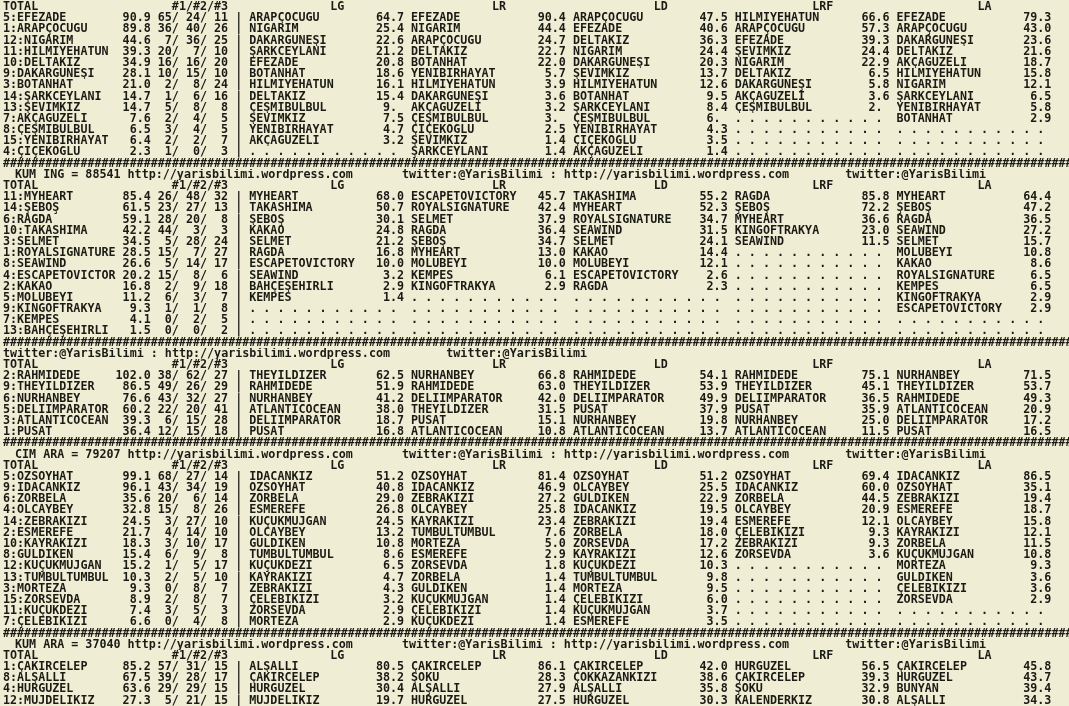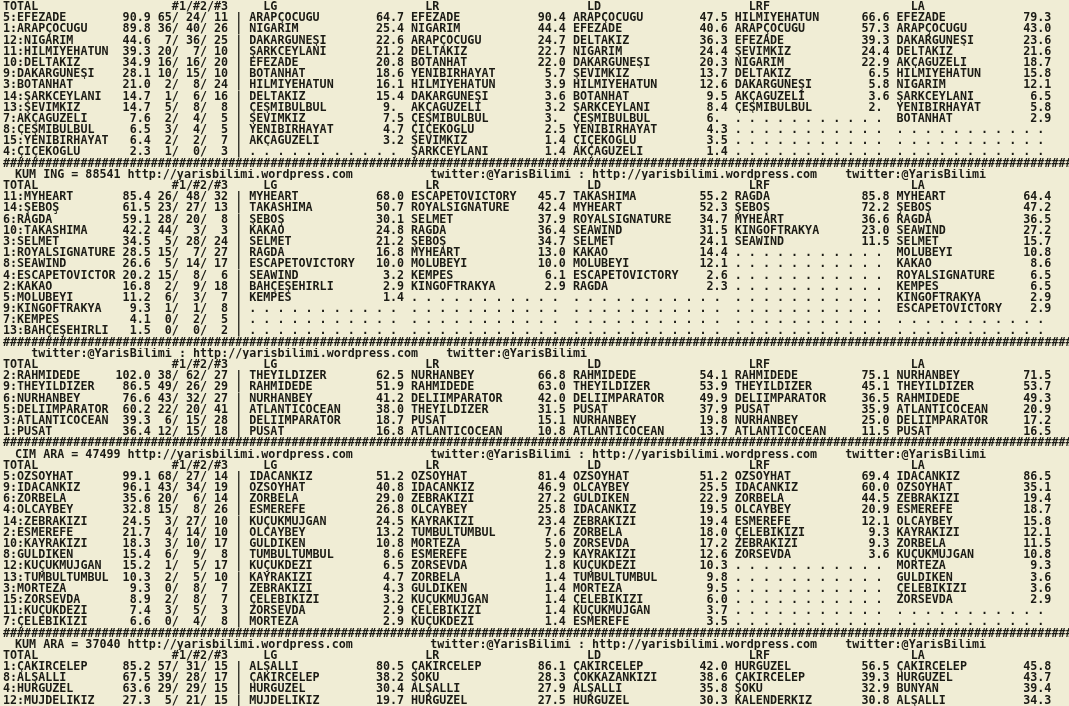--- a/index.html
+++ b/index.html
@@ -14,23 +14,23 @@
   .line span{flex:0 0 auto;white-space:pre;overflow:hidden;display:block;}
   .tn{width:16ch;}
   .tv{width:5ch;text-align:right;}
   .g{width:1ch;}
   .p{width:10ch;text-align:right;}
   .sp{width:3ch;}
   .pn{width:16ch;}
   .pv{width:6ch;text-align:right;}
   .pd{width:22ch;}
   .h-total{width:22ch;}
-  .h-col{width:23ch;box-sizing:border-box;padding-left:2ch;}
+  .h-col{width:23ch;box-sizing:border-box;padding-left:2ch;text-align:center;}
   .w55{width:55ch;padding-left:12px;}
-  .w63{width:63ch;text-align:center;}
+  .w63{width:63ch;}
   .divider{height:11.19px;line-height:11.3px;white-space:pre;overflow:hidden;letter-spacing:0;}
 </style>
 </head>
 <body style="background: rgb(240, 237, 213); color: rgb(27, 27, 21);">
 
 <div id="app">
     <div>
       <div class="line"><span class="h-total">TOTAL</span><span class="p">#1/#2/#3</span><span class="sp"></span><span class="h-col">LG</span><span class="h-col">LR</span><span class="h-col">LD</span><span class="h-col">LRF</span><span class="h-col">LA</span></div>
       <div class="line"><span class="tn">5:EFEZADE</span><span class="tv">90.9</span><span class="g"> </span><span class="p">65/ 24/ 11</span><span class="sp"> | </span><span class="pn">ARAPÇOCUĞU</span><span class="pv">64.7</span><span class="g"> </span><span class="pn">EFEZADE</span><span class="pv">90.4</span><span class="g"> </span><span class="pn">ARAPÇOCUĞU</span><span class="pv">47.5</span><span class="g"> </span><span class="pn">HİLMİYEHATUN</span><span class="pv">66.6</span><span class="g"> </span><span class="pn">EFEZADE</span><span class="pv">79.3</span><span class="g"> </span></div>
       <div class="line"><span class="tn">1:ARAPÇOCUĞU</span><span class="tv">89.8</span><span class="g"> </span><span class="p">36/ 40/ 26</span><span class="sp"> | </span><span class="pn">NİGARIM</span><span class="pv">25.4</span><span class="g"> </span><span class="pn">NİGARIM</span><span class="pv">44.4</span><span class="g"> </span><span class="pn">EFEZADE</span><span class="pv">40.6</span><span class="g"> </span><span class="pn">ARAPÇOCUĞU</span><span class="pv">57.3</span><span class="g"> </span><span class="pn">ARAPÇOCUĞU</span><span class="pv">43.0</span><span class="g"> </span></div>
@@ -70,21 +70,21 @@
       <div class="line"><span class="h-total">TOTAL</span><span class="p">#1/#2/#3</span><span class="sp"></span><span class="h-col">LG</span><span class="h-col">LR</span><span class="h-col">LD</span><span class="h-col">LRF</span><span class="h-col">LA</span></div>
       <div class="line"><span class="tn">2:RAHMİDEDE</span><span class="tv">102.0</span><span class="g"> </span><span class="p">38/ 62/ 27</span><span class="sp"> | </span><span class="pn">THEYILDIZER</span><span class="pv">62.5</span><span class="g"> </span><span class="pn">NURHANBEY</span><span class="pv">66.8</span><span class="g"> </span><span class="pn">RAHMİDEDE</span><span class="pv">54.1</span><span class="g"> </span><span class="pn">RAHMİDEDE</span><span class="pv">75.1</span><span class="g"> </span><span class="pn">NURHANBEY</span><span class="pv">71.5</span><span class="g"> </span></div>
       <div class="line"><span class="tn">9:THEYILDIZER</span><span class="tv">86.5</span><span class="g"> </span><span class="p">49/ 26/ 29</span><span class="sp"> | </span><span class="pn">RAHMİDEDE</span><span class="pv">51.9</span><span class="g"> </span><span class="pn">RAHMİDEDE</span><span class="pv">63.0</span><span class="g"> </span><span class="pn">THEYILDIZER</span><span class="pv">53.9</span><span class="g"> </span><span class="pn">THEYILDIZER</span><span class="pv">45.1</span><span class="g"> </span><span class="pn">THEYILDIZER</span><span class="pv">53.7</span><span class="g"> </span></div>
       <div class="line"><span class="tn">6:NURHANBEY</span><span class="tv">76.6</span><span class="g"> </span><span class="p">43/ 32/ 27</span><span class="sp"> | </span><span class="pn">NURHANBEY</span><span class="pv">41.2</span><span class="g"> </span><span class="pn">DELİİMPARATOR</span><span class="pv">42.0</span><span class="g"> </span><span class="pn">DELİİMPARATOR</span><span class="pv">49.9</span><span class="g"> </span><span class="pn">DELİİMPARATOR</span><span class="pv">36.5</span><span class="g"> </span><span class="pn">RAHMİDEDE</span><span class="pv">49.3</span><span class="g"> </span></div>
       <div class="line"><span class="tn">5:DELİİMPARATOR</span><span class="tv">60.2</span><span class="g"> </span><span class="p">22/ 20/ 41</span><span class="sp"> | </span><span class="pn">ATLANTICOCEAN</span><span class="pv">38.0</span><span class="g"> </span><span class="pn">THEYILDIZER</span><span class="pv">31.5</span><span class="g"> </span><span class="pn">PUSAT</span><span class="pv">37.9</span><span class="g"> </span><span class="pn">PUSAT</span><span class="pv">35.9</span><span class="g"> </span><span class="pn">ATLANTICOCEAN</span><span class="pv">20.9</span><span class="g"> </span></div>
       <div class="line"><span class="tn">3:ATLANTICOCEAN</span><span class="tv">39.3</span><span class="g"> </span><span class="p"> 6/ 15/ 28</span><span class="sp"> | </span><span class="pn">DELİİMPARATOR</span><span class="pv">18.7</span><span class="g"> </span><span class="pn">PUSAT</span><span class="pv">15.1</span><span class="g"> </span><span class="pn">NURHANBEY</span><span class="pv">19.8</span><span class="g"> </span><span class="pn">NURHANBEY</span><span class="pv">25.0</span><span class="g"> </span><span class="pn">DELİİMPARATOR</span><span class="pv">17.2</span><span class="g"> </span></div>
       <div class="line"><span class="tn">1:PUSAT</span><span class="tv">36.4</span><span class="g"> </span><span class="p">12/ 15/ 18</span><span class="sp"> | </span><span class="pn">PUSAT</span><span class="pv">16.8</span><span class="g"> </span><span class="pn">ATLANTICOCEAN</span><span class="pv">10.8</span><span class="g"> </span><span class="pn">ATLANTICOCEAN</span><span class="pv">13.7</span><span class="g"> </span><span class="pn">ATLANTICOCEAN</span><span class="pv">11.5</span><span class="g"> </span><span class="pn">PUSAT</span><span class="pv">16.5</span><span class="g"> </span></div>
     </div>
     <div>
       <div class="divider">########################################################################################################################################################</div>
-      <div class="line"><span class="w55">CIM ARA = 47499 http://yarisbilimi.wordpress.com</span><span class="w63">twitter:@YarisBilimi : http://yarisbilimi.wordpress.com</span><span>twitter:@YarisBilimi</span></div>
+      <div class="line"><span class="w55">CIM ARA = 79207 http://yarisbilimi.wordpress.com</span><span class="w63">twitter:@YarisBilimi : http://yarisbilimi.wordpress.com</span><span>twitter:@YarisBilimi</span></div>
       <div class="line"><span class="h-total">TOTAL</span><span class="p">#1/#2/#3</span><span class="sp"></span><span class="h-col">LG</span><span class="h-col">LR</span><span class="h-col">LD</span><span class="h-col">LRF</span><span class="h-col">LA</span></div>
       <div class="line"><span class="tn">5:ÖZSOYHAT</span><span class="tv">99.1</span><span class="g"> </span><span class="p">68/ 27/ 14</span><span class="sp"> | </span><span class="pn">İDACANKIZ</span><span class="pv">51.2</span><span class="g"> </span><span class="pn">ÖZSOYHAT</span><span class="pv">81.4</span><span class="g"> </span><span class="pn">ÖZSOYHAT</span><span class="pv">51.2</span><span class="g"> </span><span class="pn">ÖZSOYHAT</span><span class="pv">69.4</span><span class="g"> </span><span class="pn">İDACANKIZ</span><span class="pv">86.5</span><span class="g"> </span></div>
       <div class="line"><span class="tn">9:İDACANKIZ</span><span class="tv">96.1</span><span class="g"> </span><span class="p">43/ 34/ 19</span><span class="sp"> | </span><span class="pn">ÖZSOYHAT</span><span class="pv">40.8</span><span class="g"> </span><span class="pn">İDACANKIZ</span><span class="pv">46.9</span><span class="g"> </span><span class="pn">OLCAYBEY</span><span class="pv">25.5</span><span class="g"> </span><span class="pn">İDACANKIZ</span><span class="pv">60.0</span><span class="g"> </span><span class="pn">ÖZSOYHAT</span><span class="pv">35.1</span><span class="g"> </span></div>
       <div class="line"><span class="tn">6:ZORBELA</span><span class="tv">35.6</span><span class="g"> </span><span class="p">20/  6/ 14</span><span class="sp"> | </span><span class="pn">ZORBELA</span><span class="pv">29.0</span><span class="g"> </span><span class="pn">ZEBRAKIZI</span><span class="pv">27.2</span><span class="g"> </span><span class="pn">GÜLDİKEN</span><span class="pv">22.9</span><span class="g"> </span><span class="pn">ZORBELA</span><span class="pv">44.5</span><span class="g"> </span><span class="pn">ZEBRAKIZI</span><span class="pv">19.4</span><span class="g"> </span></div>
       <div class="line"><span class="tn">4:OLCAYBEY</span><span class="tv">32.8</span><span class="g"> </span><span class="p">15/  8/ 26</span><span class="sp"> | </span><span class="pn">ESMEREFE</span><span class="pv">26.8</span><span class="g"> </span><span class="pn">OLCAYBEY</span><span class="pv">25.8</span><span class="g"> </span><span class="pn">İDACANKIZ</span><span class="pv">19.5</span><span class="g"> </span><span class="pn">OLCAYBEY</span><span class="pv">20.9</span><span class="g"> </span><span class="pn">ESMEREFE</span><span class="pv">18.7</span><span class="g"> </span></div>
       <div class="line"><span class="tn">14:ZEBRAKIZI</span><span class="tv">24.5</span><span class="g"> </span><span class="p"> 3/ 27/ 10</span><span class="sp"> | </span><span class="pn">KÜÇÜKMÜJGAN</span><span class="pv">24.5</span><span class="g"> </span><span class="pn">KAYRAKIZI</span><span class="pv">23.4</span><span class="g"> </span><span class="pn">ZEBRAKIZI</span><span class="pv">19.4</span><span class="g"> </span><span class="pn">ESMEREFE</span><span class="pv">12.1</span><span class="g"> </span><span class="pn">OLCAYBEY</span><span class="pv">15.8</span><span class="g"> </span></div>
       <div class="line"><span class="tn">2:ESMEREFE</span><span class="tv">21.7</span><span class="g"> </span><span class="p"> 4/ 14/ 10</span><span class="sp"> | </span><span class="pn">OLCAYBEY</span><span class="pv">13.2</span><span class="g"> </span><span class="pn">TUMBULTUMBUL</span><span class="pv">7.6</span><span class="g"> </span><span class="pn">ZORBELA</span><span class="pv">18.0</span><span class="g"> </span><span class="pn">ÇELEBİKIZI</span><span class="pv">9.3</span><span class="g"> </span><span class="pn">KAYRAKIZI</span><span class="pv">12.1</span><span class="g"> </span></div>
       <div class="line"><span class="tn">10:KAYRAKIZI</span><span class="tv">18.3</span><span class="g"> </span><span class="p"> 3/ 10/ 17</span><span class="sp"> | </span><span class="pn">GÜLDİKEN</span><span class="pv">10.8</span><span class="g"> </span><span class="pn">MORTEZA</span><span class="pv">5.0</span><span class="g"> </span><span class="pn">ZORSEVDA</span><span class="pv">17.2</span><span class="g"> </span><span class="pn">ZEBRAKIZI</span><span class="pv">9.3</span><span class="g"> </span><span class="pn">ZORBELA</span><span class="pv">11.5</span><span class="g"> </span></div>
       <div class="line"><span class="tn">8:GÜLDİKEN</span><span class="tv">15.4</span><span class="g"> </span><span class="p"> 6/  9/  8</span><span class="sp"> | </span><span class="pn">TUMBULTUMBUL</span><span class="pv">8.6</span><span class="g"> </span><span class="pn">ESMEREFE</span><span class="pv">2.9</span><span class="g"> </span><span class="pn">KAYRAKIZI</span><span class="pv">12.6</span><span class="g"> </span><span class="pn">ZORSEVDA</span><span class="pv">3.6</span><span class="g"> </span><span class="pn">KÜÇÜKMÜJGAN</span><span class="pv">10.8</span><span class="g"> </span></div>
       <div class="line"><span class="tn">12:KÜÇÜKMÜJGAN</span><span class="tv">15.2</span><span class="g"> </span><span class="p"> 1/  5/ 17</span><span class="sp"> | </span><span class="pn">KÜÇÜKDEZİ</span><span class="pv">6.5</span><span class="g"> </span><span class="pn">ZORSEVDA</span><span class="pv">1.8</span><span class="g"> </span><span class="pn">KÜÇÜKDEZİ</span><span class="pv">10.3</span><span class="g"> </span><span class="pd">. . . . . . . . . . .</span><span class="g"> </span><span class="pn">MORTEZA</span><span class="pv">9.3</span><span class="g"> </span></div>

